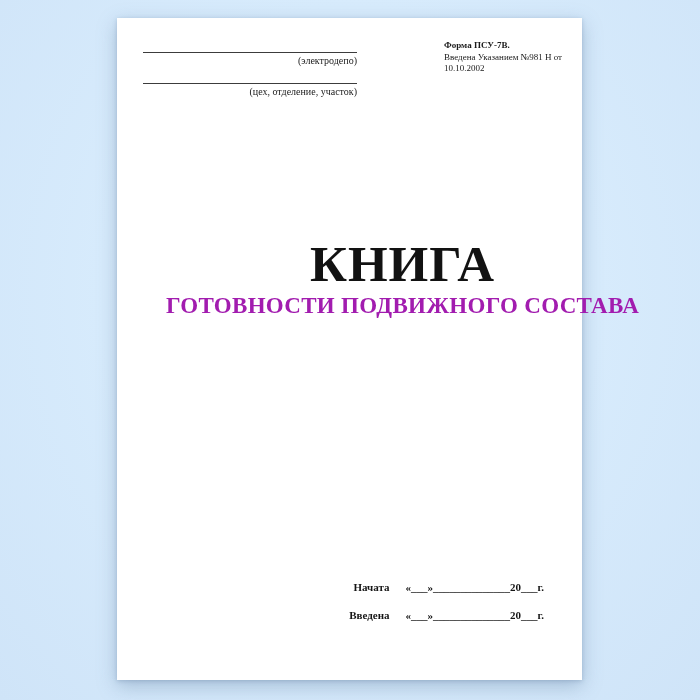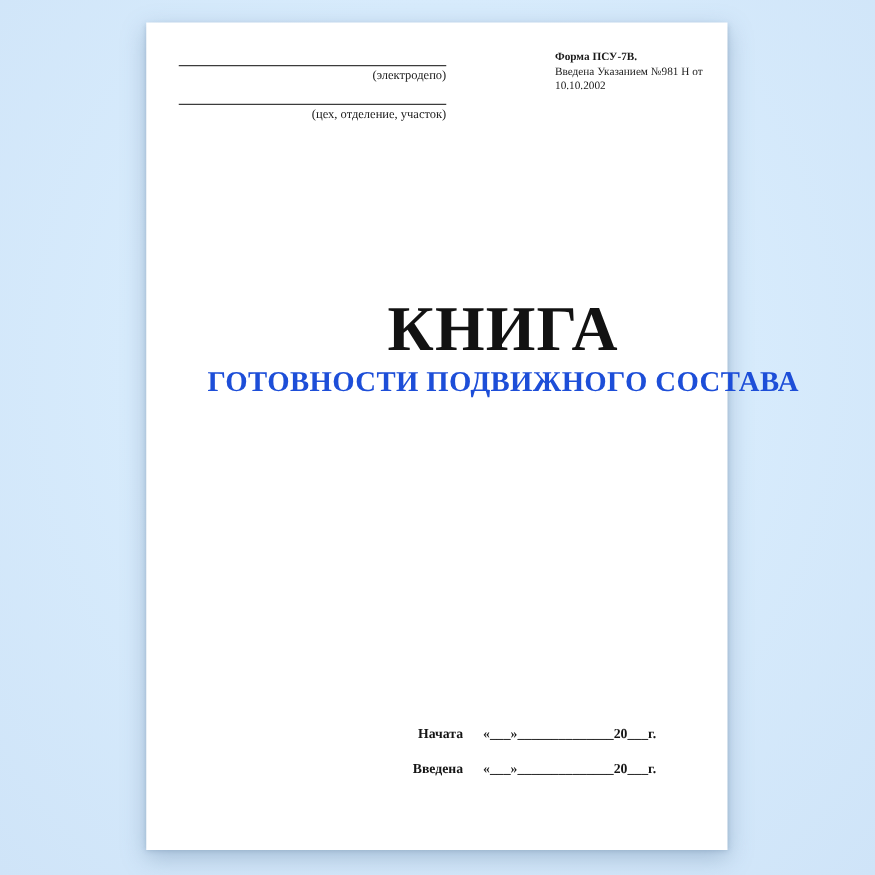--- a/index.html
+++ b/index.html
@@ -72,26 +72,26 @@
     line-height: 1.0;
     letter-spacing: 1px;
     color: #121212;
   }
   .subtitle {
     font-size: 23px;
     font-weight: bold;
     line-height: 1.0;
     letter-spacing: 0.3px;
     margin-top: 4px;
-    color: #1d4ed8;
+    color: #a21caf;
   }
   
   .footer-grid {
     position: absolute;
-    right: 57px;
+    right: 38px;
     top: 563px;
     display: grid;
     grid-template-columns: auto auto;
     column-gap: 6px;
     row-gap: 10px;
     font-size: 11px;
     font-weight: bold;
     line-height: 1.1;
     color: #151515;
     white-space: nowrap;

